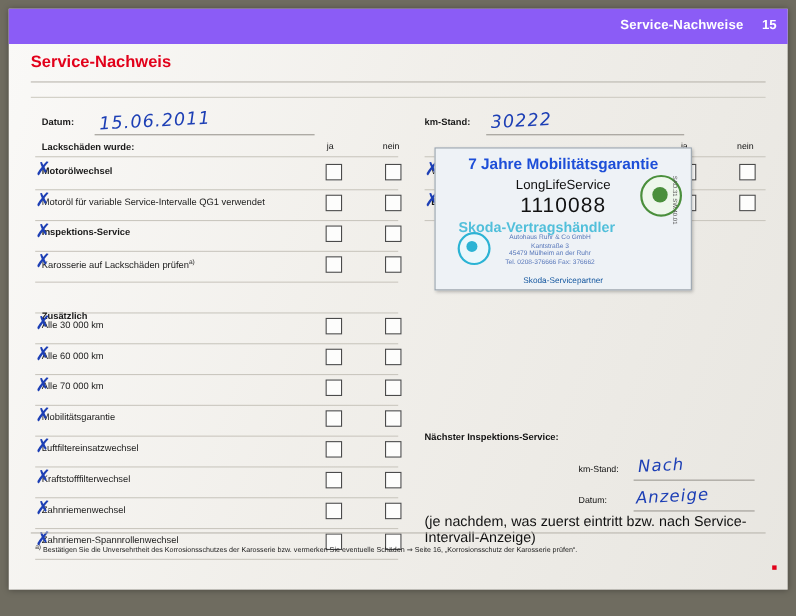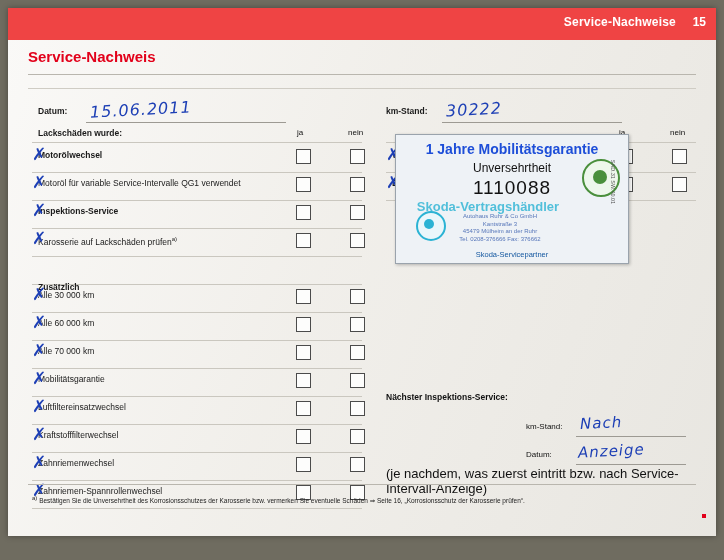--- a/index.html
+++ b/index.html
@@ -19,21 +19,21 @@
     box-shadow:0 0 6px rgba(0,0,0,.35);
   }
   .sheet:before{ 
     content:"";position:absolute;inset:0;
     background:linear-gradient(110deg, rgba(255,255,255,.55), rgba(232,230,224,.25) 45%, rgba(210,208,200,.35));
     pointer-events:none;
   }
   
   .hdr-bar{
     position:absolute;left:0;top:0;width:708px;height:32px;
-    background:#ef4444;
+    background:#8b5cf6;
   }
   .hdr-title{
     position:absolute;right:40px;top:7px;
     color:#ffffff;font-size:12px;font-weight:bold;letter-spacing:.2px;
   }
   .hdr-page{
     position:absolute;right:10px;top:7px;
     color:#ffffff;font-size:12px;font-weight:bold;
   }
   .title{
@@ -300,22 +300,22 @@
       <div class="nx-lbl" style="left:140px;top:350px;">Datum:</div>
       <div class="nx-line" style="left:190px;top:364px;width:110px;"></div>
       <div class="hand" style="left:192px;top:342px;font-size:15px;">Anzeige</div>
 
       <div class="jn">(je nachdem, was zuerst eintritt bzw. nach Service-Intervall-Anzeige)</div>
     </div>
 
     <div class="service-label">Service</div>
 
     <div class="sticker">
-      <div class="st-title">1 Jahre Mobilitätsgarantie</div>
-      <div class="st-sub">Unversehrtheit</div>
+      <div class="st-title">7 Jahre Mobilitätsgarantie</div>
+      <div class="st-sub">LongLifeService</div>
       <div class="st-num">1110088</div>
       <div class="st-brand">Skoda-Vertragshändler</div>
       <div class="st-addr" style="white-space:pre-line;">Autohaus Ruhr &amp; Co GmbH
 Kantstraße 3
 45479 Mülheim an der Ruhr
 Tel. 0208-376666 Fax: 376662</div>
       <div class="st-foot">Skoda-Servicepartner</div>
       <div class="st-logo"></div>
       <div class="st-logo2"></div>
       <div class="st-side">SAD.31 SW.40.01</div>

